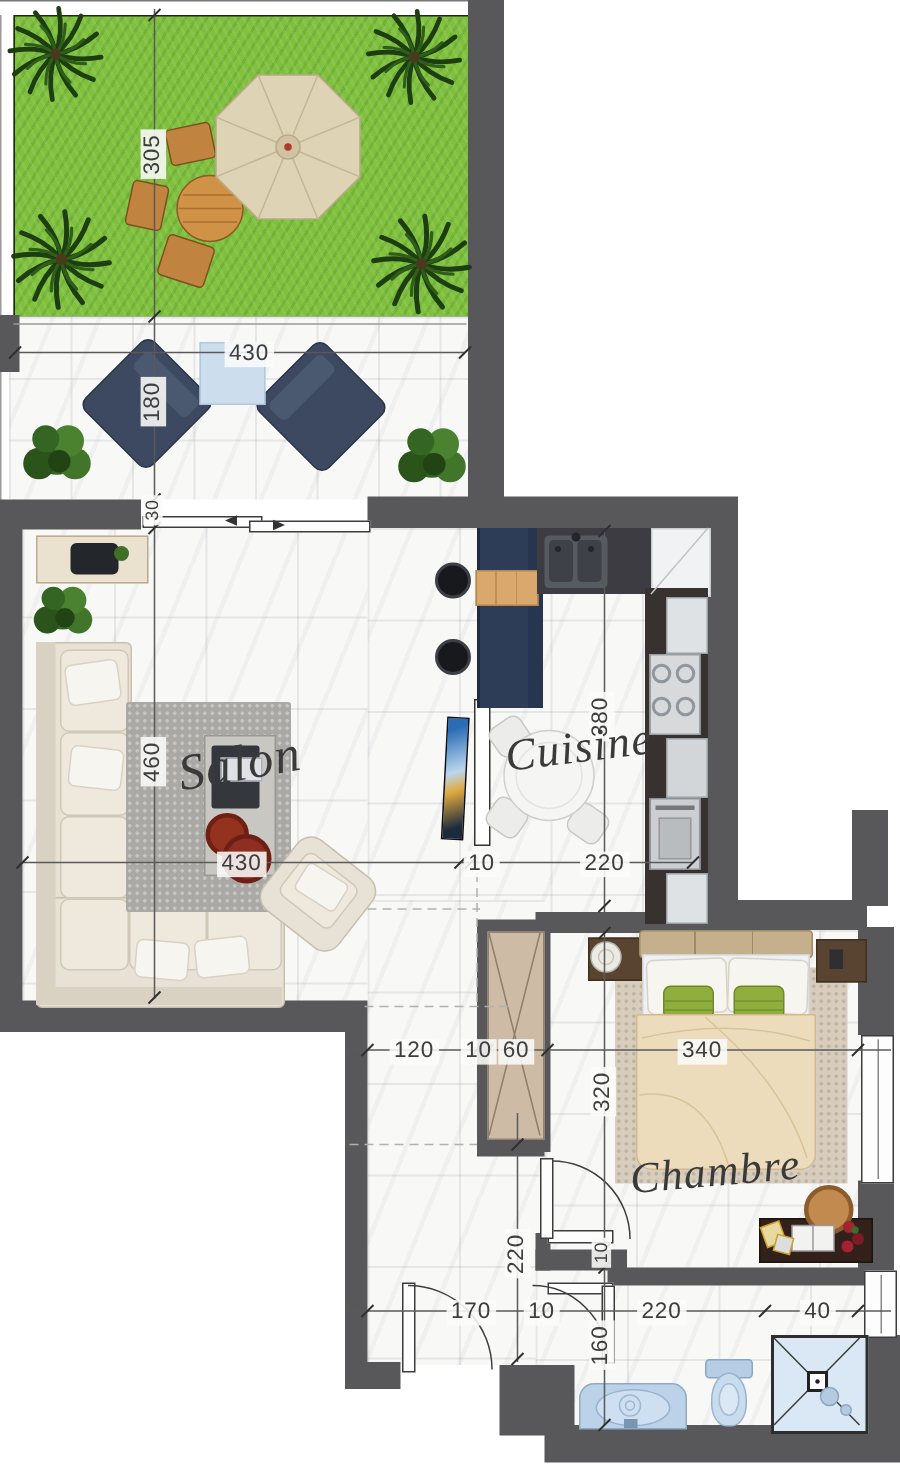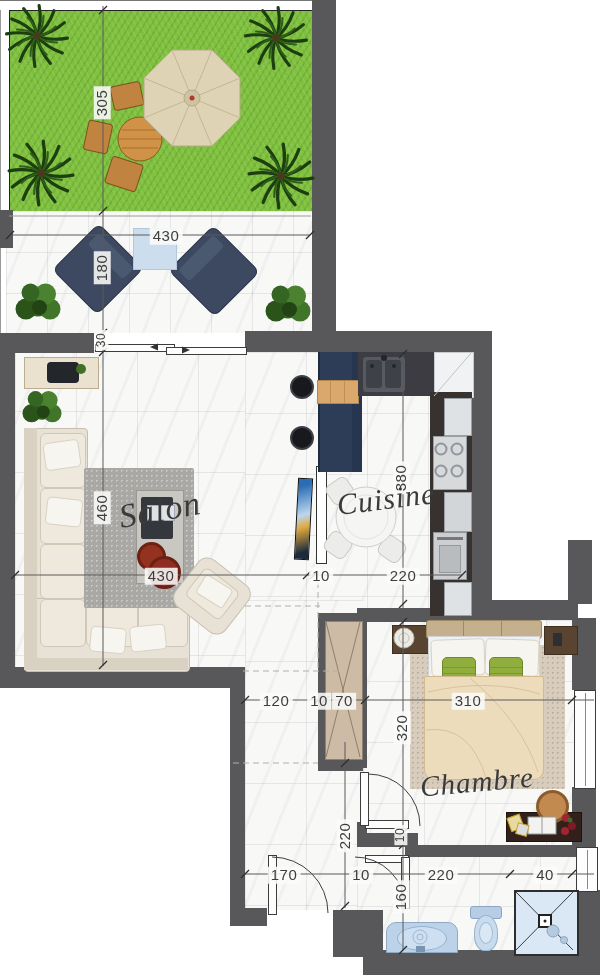--- a/index.html
+++ b/index.html
@@ -341,27 +341,27 @@
   <div class="lbl" style="left:166px;top:236px;">430</div>
   <div class="lbl v" style="left:102px;top:268px;">180</div>
   <div class="lbl v" style="left:102px;top:340px;font-size:12px;">30</div>
   <div class="lbl v" style="left:102px;top:508px;">460</div>
   <div class="lbl" style="left:161px;top:576px;">430</div>
   <div class="lbl" style="left:321px;top:576px;">10</div>
   <div class="lbl" style="left:403px;top:576px;">220</div>
   <div class="lbl v" style="left:401px;top:478px;">380</div>
   <div class="lbl" style="left:276px;top:701px;">120</div>
   <div class="lbl" style="left:319px;top:701px;">10</div>
-  <div class="lbl" style="left:344px;top:701px;">70</div>
-  <div class="lbl" style="left:468px;top:701px;">310</div>
+  <div class="lbl" style="left:344px;top:701px;">60</div>
+  <div class="lbl" style="left:468px;top:701px;">340</div>
   <div class="lbl v" style="left:402px;top:728px;">320</div>
   <div class="lbl v" style="left:401px;top:835px;font-size:12px;">10</div>
   <div class="lbl v" style="left:401px;top:897px;">160</div>
   <div class="lbl v" style="left:345px;top:836px;">220</div>
-  <div class="lbl" style="left:284px;top:875px;">170</div>
+  <div class="lbl" style="left:314px;top:875px;">170</div>
   <div class="lbl" style="left:361px;top:875px;">10</div>
   <div class="lbl" style="left:441px;top:875px;">220</div>
   <div class="lbl" style="left:545px;top:875px;">40</div>
 
   <div class="rlbl" style="left:160px;top:510px;font-size:34px;transform:translate(-50%,-50%) rotate(-10deg);">Salon</div>
   <div class="rlbl" style="left:386px;top:499px;font-size:30px;transform:translate(-50%,-50%) rotate(-7deg);">Cuisine</div>
   <div class="rlbl" style="left:477px;top:782px;font-size:29px;transform:translate(-50%,-50%) rotate(-5deg);">Chambre</div>
 
 </div>
 

